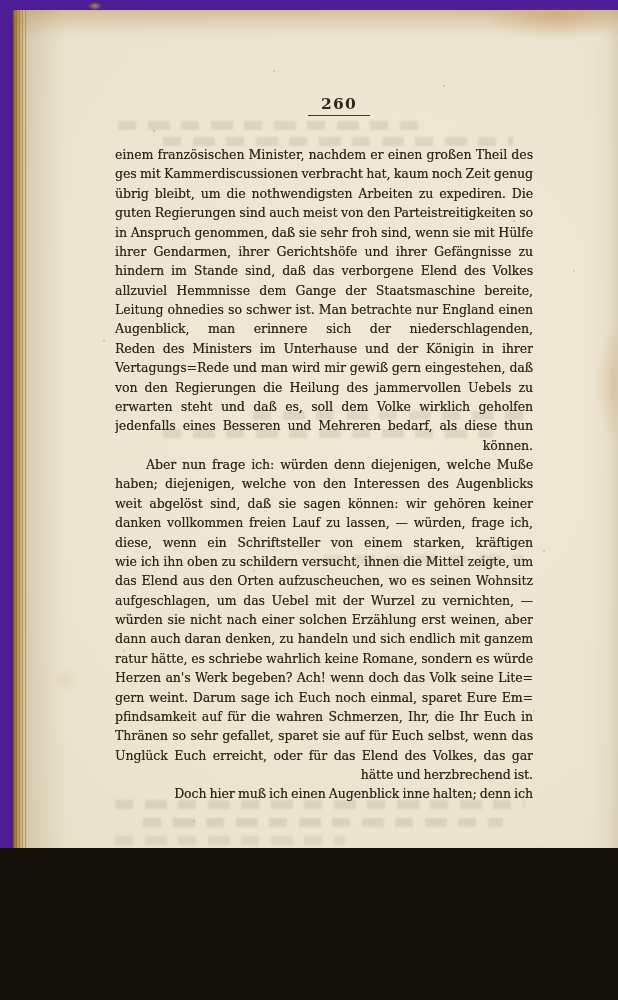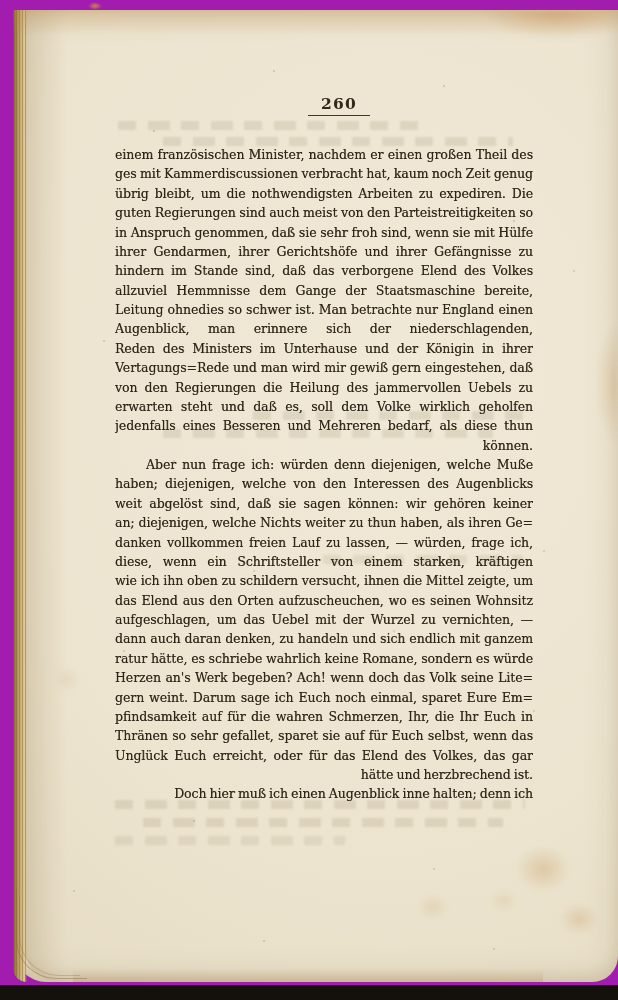--- a/index.html
+++ b/index.html
@@ -1,21 +1,21 @@
 <!DOCTYPE html>
 <html><head>
 <meta charset="utf-8">
 <style>
   html,body{margin:0;padding:0;}
   body{
     width:618px;height:1000px;overflow:hidden;
     background:#14100b;
     font-family:"DejaVu Serif", serif;
   }
-  .scan{position:relative;width:618px;height:985px;background:#a21caf;overflow:hidden;}
+  .scan{position:relative;width:618px;height:848px;background:#4c1d95;overflow:hidden;}
 
   
   .page{
     position:absolute;left:13px;top:10px;width:605px;height:972px;
     background:
       radial-gradient(120% 90% at 62% 38%, #f1e9d7 0%, #ece4cf 55%, #e3d8bf 100%);
     border-radius:3px 0 26px 34px;
     box-shadow: inset 0 0 34px rgba(120,90,40,.16), inset 0 -6px 14px rgba(110,80,40,.12);
   }
 
@@ -163,26 +163,26 @@
         <div class="line">Augenblick, man erinnere sich der niederschlagenden, entmuthigenden</div>
         <div class="line">Reden des Ministers im Unterhause und der Königin in ihrer</div>
         <div class="line">Vertagungs=Rede und man wird mir gewiß gern eingestehen, daß nicht</div>
         <div class="line">von den Regierungen die Heilung des jammervollen Uebels zu</div>
         <div class="line">erwarten steht und daß es, soll dem Volke wirklich geholfen werden,</div>
         <div class="line">jedenfalls eines Besseren und Mehreren bedarf, als diese thun</div>
         <div class="line last">können.</div>
         <div class="line indent">Aber nun frage ich: würden denn diejenigen, welche Muße</div>
         <div class="line">haben; diejenigen, welche von den Interessen des Augenblicks inso=</div>
         <div class="line">weit abgelöst sind, daß sie sagen können: wir gehören keiner Farbe</div>
-        <div class="line">an; diejenigen, welche Nichts weiter zu thun haben, als ihren Ge=</div>
         <div class="line">danken vollkommen freien Lauf zu lassen, — würden, frage ich, alle</div>
         <div class="line">diese, wenn ein Schriftsteller von einem starken, kräftigen Charakter,</div>
         <div class="line">wie ich ihn oben zu schildern versucht, ihnen die Mittel zeigte, um</div>
         <div class="line">das Elend aus den Orten aufzuscheuchen, wo es seinen Wohnsitz</div>
         <div class="line">aufgeschlagen, um das Uebel mit der Wurzel zu vernichten, —</div>
+        <div class="line">würden sie nicht nach einer solchen Erzählung erst weinen, aber</div>
         <div class="line">dann auch daran denken, zu handeln und sich endlich mit ganzem</div>
         <div class="line">ratur hätte, es schriebe wahrlich keine Romane, sondern es würde</div>
         <div class="line">Herzen an's Werk begeben? Ach! wenn doch das Volk seine Lite=</div>
         <div class="line">gern weint. Darum sage ich Euch noch einmal, sparet Eure Em=</div>
         <div class="line">pfindsamkeit auf für die wahren Schmerzen, Ihr, die Ihr Euch in</div>
         <div class="line">Thränen so sehr gefallet, sparet sie auf für Euch selbst, wenn das</div>
         <div class="line">Unglück Euch erreicht, oder für das Elend des Volkes, das gar</div>
         <div class="line last">hätte und herzbrechend ist.</div>
         <div class="line indent last">Doch hier muß ich einen Augenblick inne halten; denn ich sehe</div>
       </div>

